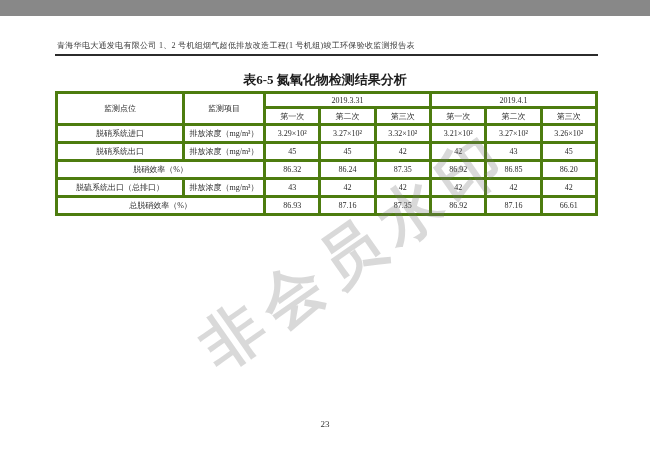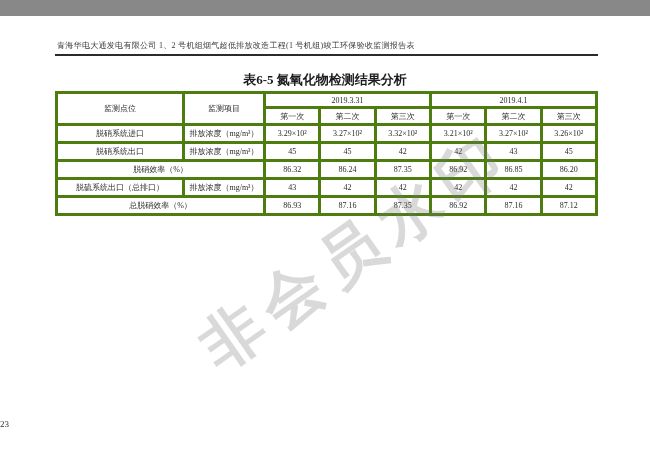--- a/index.html
+++ b/index.html
@@ -52,21 +52,21 @@
     display:flex; align-items:center; justify-content:center;
     font-size:62px; font-weight:bold; letter-spacing:10px;
     color:rgba(120,120,120,0.28);
     transform:rotate(-35deg);
     pointer-events:none; z-index:5;
     font-family:"Liberation Sans","DejaVu Sans",sans-serif;
     white-space:nowrap;
   }
   .page-number {
     position:absolute; top:403px; left:0; width:100%;
-    font-size:9px; color:#333;
+    text-align:center; font-size:9px; color:#333;
   }
 </style>
 </head>
 <body>
 
 <div class="page">
 
   <div class="doc-header">青海华电大通发电有限公司 1、2 号机组烟气超低排放改造工程(1 号机组)竣工环保验收监测报告表</div>
   <div class="header-rule"></div>
 
@@ -142,21 +142,21 @@
         <td>42</td>
       </tr>
 
       <tr class="data-row">
         <td colspan="2">总脱硝效率（%）</td>
         <td>86.93</td>
         <td>87.16</td>
         <td>87.35</td>
         <td>86.92</td>
         <td>87.16</td>
-        <td>87.12</td>
+        <td>66.61</td>
       </tr>
     </tbody>
   </table>
 
 
   <div class="watermark">非会员水印</div>
 
   <div class="page-number">23</div>
 
 </div>

